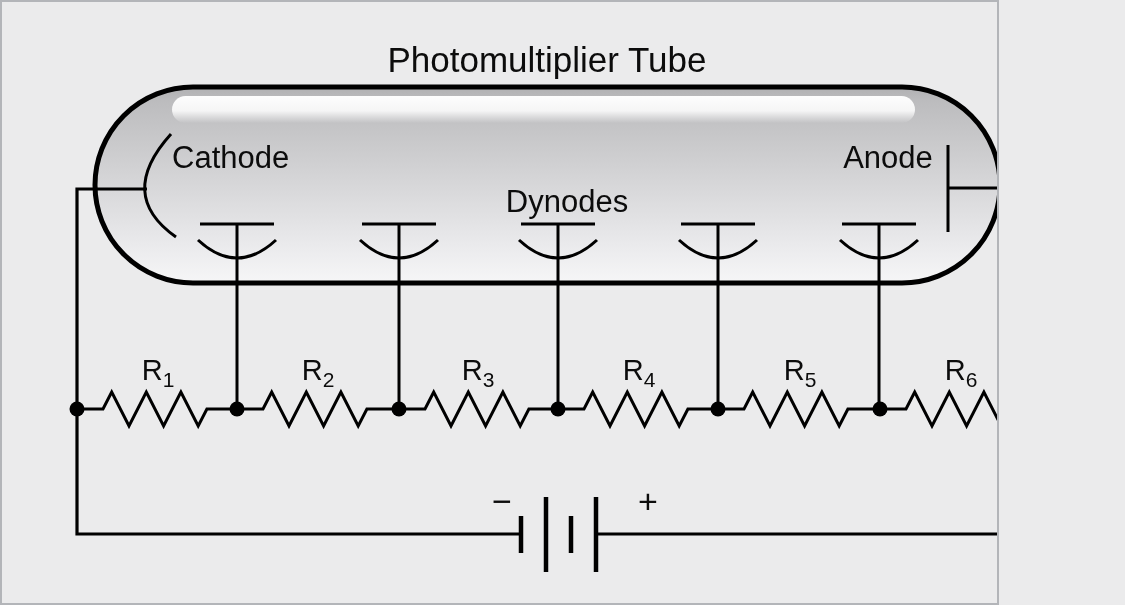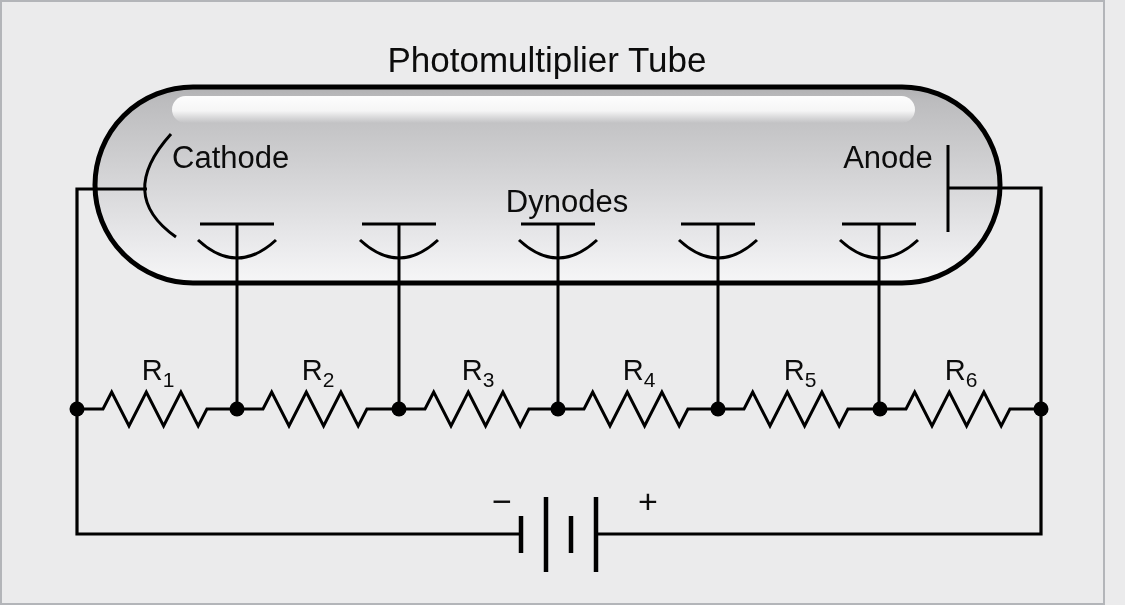--- a/index.html
+++ b/index.html
@@ -3,21 +3,21 @@
 <meta charset="utf-8">
 <style>
   html, body {
     margin: 0;
     padding: 0;
     background: #ebebec;
     font-family: "Liberation Sans", sans-serif;
   }
   .frame {
     position: relative;
-    width: 1105px;
+    width: 999px;
     height: 605px;
     box-sizing: border-box;
     border: 2px solid #b3b5b9;
     background: #ebebec;
     overflow: hidden;
   }
   svg { display: block; }
   text {
     font-family: "Liberation Sans", sans-serif;
     fill: #0c0c0c;

